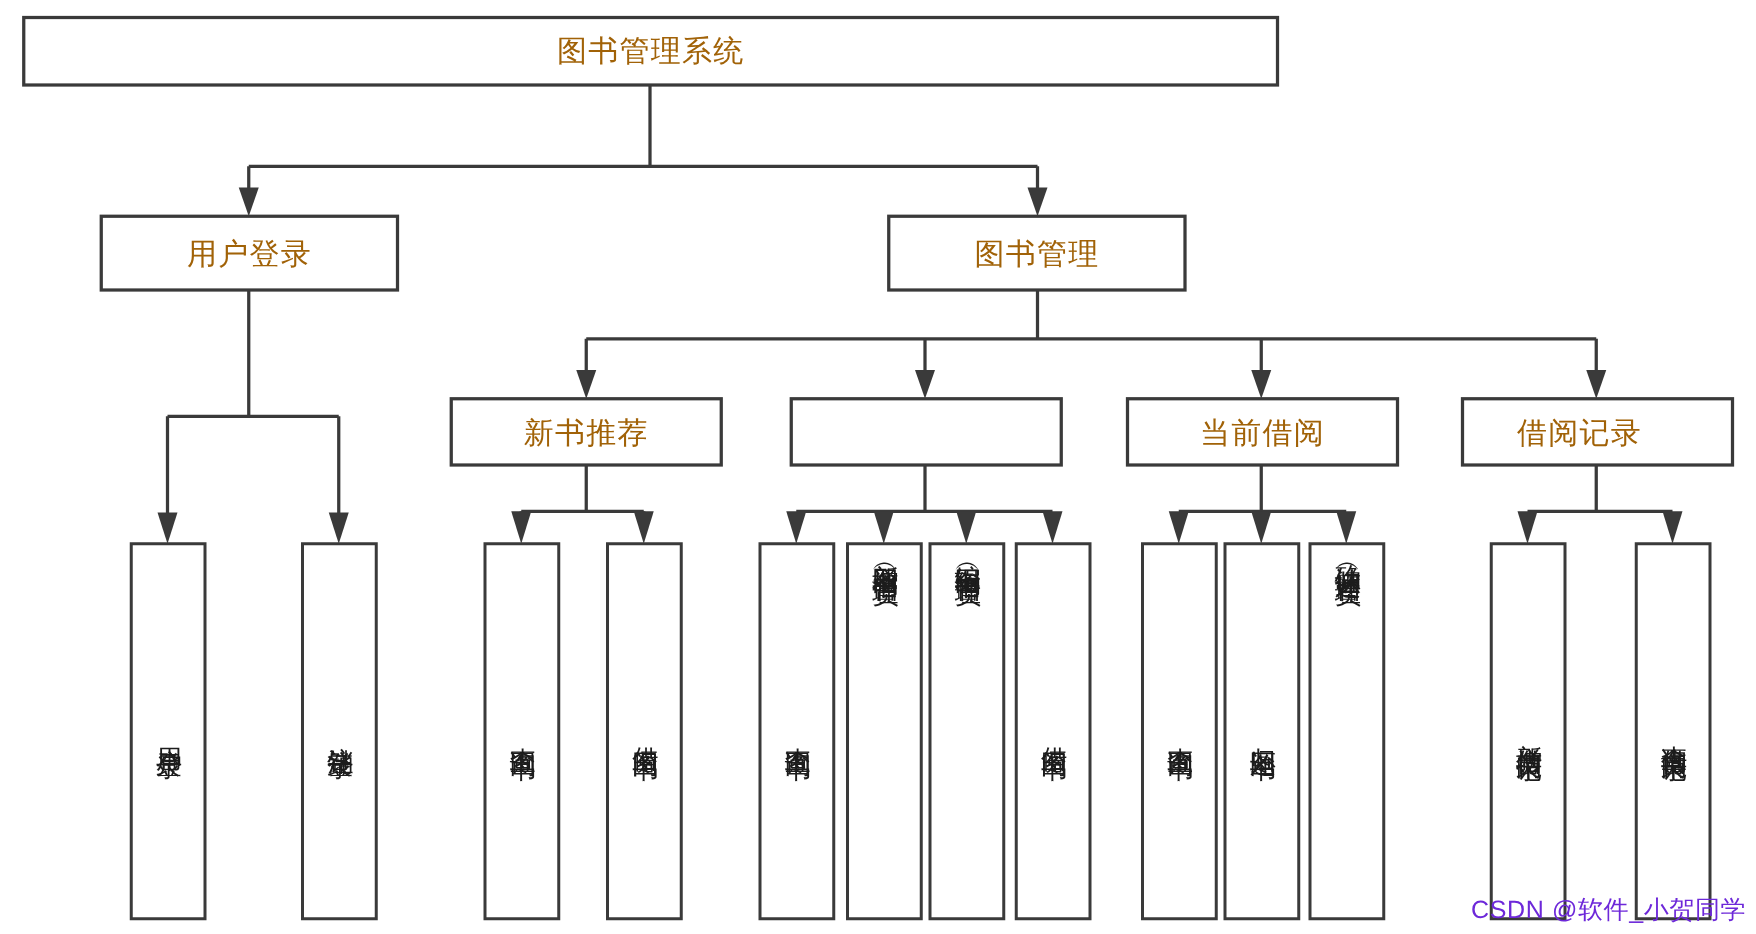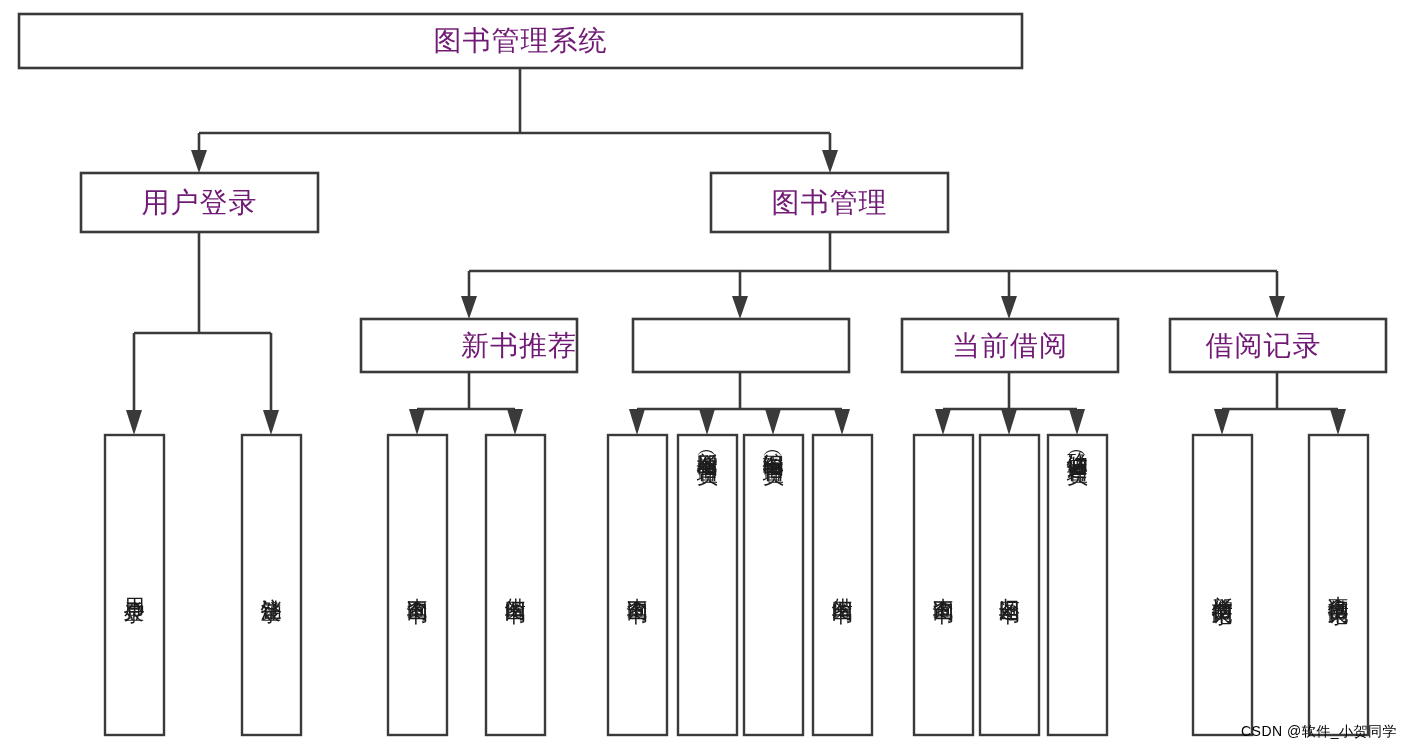--- a/index.html
+++ b/index.html
@@ -65,32 +65,32 @@
   }
   .hlabel-wrap {
     position: absolute;
     display: flex;
     align-items: center;
     justify-content: center;
     pointer-events: none;
   }
   .hlabel-text {
     font-family: "Liberation Sans", "DejaVu Sans", sans-serif;
-    font-size: 28px;
-    color: #701a75;
+    font-size: 24px;
+    color: #a16207;
     letter-spacing: 1px;
     white-space: nowrap;
   }
   #watermark {
     position: absolute;
     right: 8px;
     bottom: 6px;
     font-family: "Liberation Sans", "DejaVu Sans", sans-serif;
-    font-size: 14px;
-    color: #000000;
+    font-size: 20px;
+    color: #6d28d9;
     letter-spacing: 0.5px;
     white-space: nowrap;
   }
 </style>
 </head>
 <body>
 
 <div id="diagram-root">
 
   <svg class="flow" viewBox="0 0 1405 747" xmlns="http://www.w3.org/2000/svg">
@@ -185,21 +185,21 @@
   </div>
 
   <div class="hlabel-wrap" style="left:81px; top:173px; width:237px; height:59px;">
     <span class="hlabel-text">用户登录</span>
   </div>
 
   <div class="hlabel-wrap" style="left:711px; top:173px; width:237px; height:59px;">
     <span class="hlabel-text">图书管理</span>
   </div>
 
-  <div class="hlabel-wrap" style="left:361px; top:319px; width:216px; height:53px;justify-content:flex-end;">
+  <div class="hlabel-wrap" style="left:361px; top:319px; width:216px; height:53px;">
     <span class="hlabel-text">新书推荐</span>
   </div>
 
 
   <div class="hlabel-wrap" style="left:902px; top:319px; width:216px; height:53px;">
     <span class="hlabel-text">当前借阅</span>
   </div>
 
   <div class="hlabel-wrap" style="left:1170px; top:319px; width:187px; height:53px;">
     <span class="hlabel-text">借阅记录</span>

